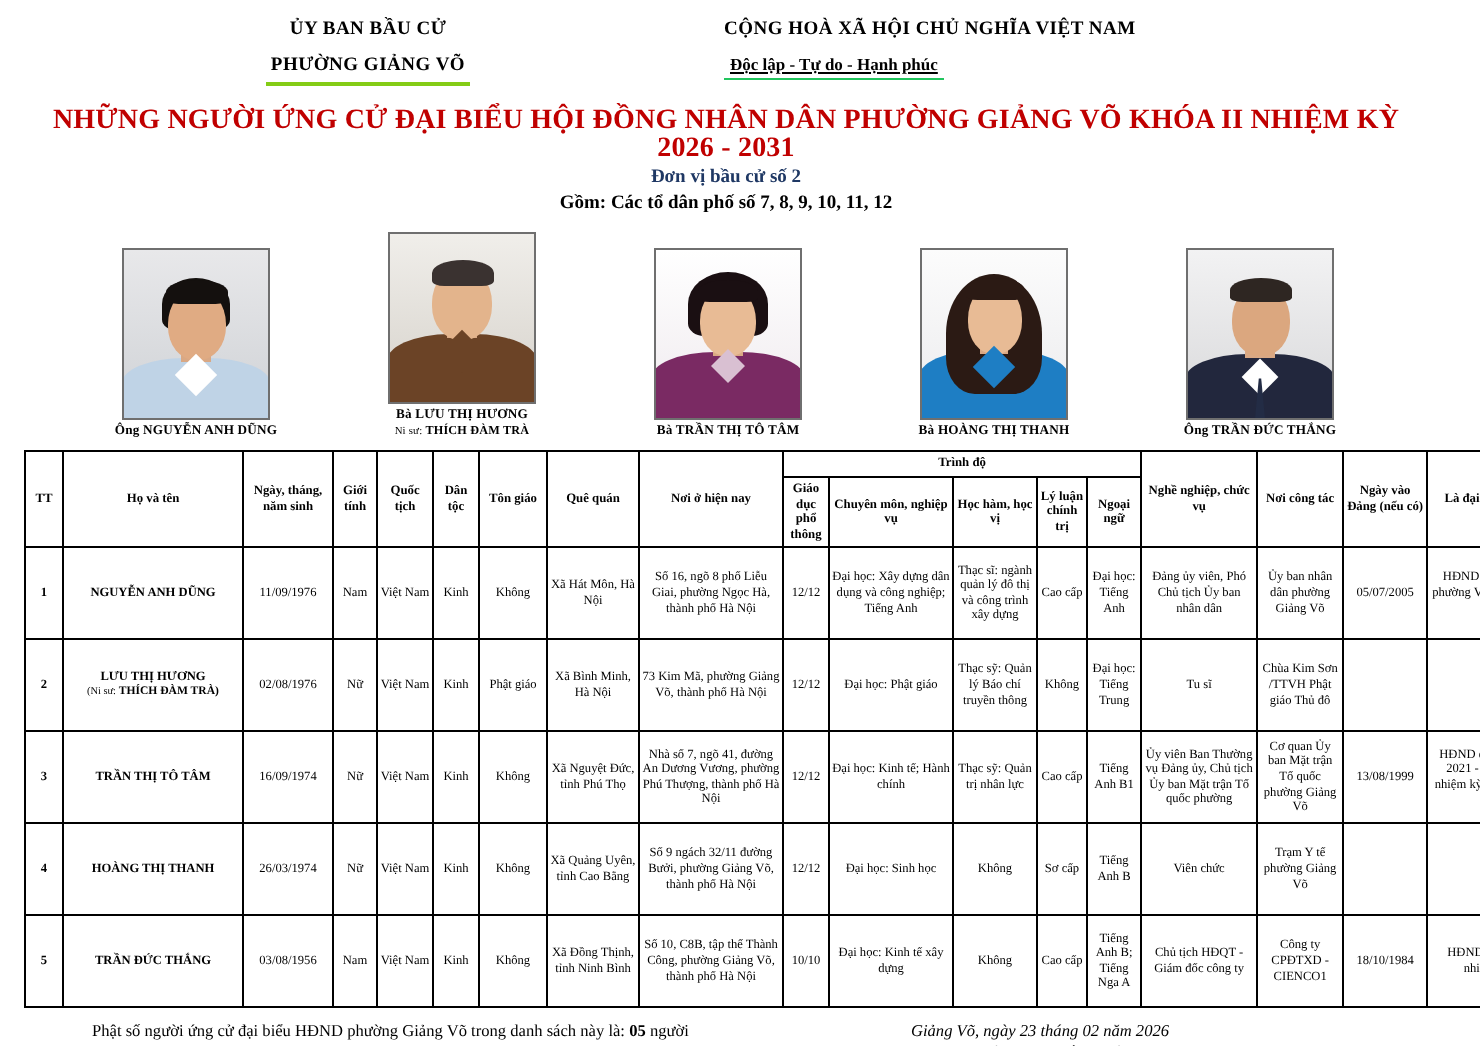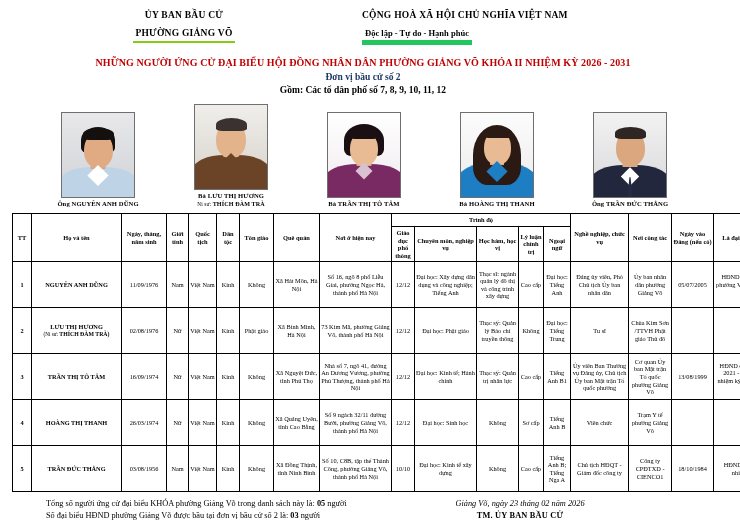--- a/index.html
+++ b/index.html
@@ -55,42 +55,43 @@
     display: inline-block;
   }
   .hdr-left .hdr-line2 {
     border-bottom: 2px solid #84cc16;
     padding: 0 2px 1px 2px;
   }
   .hdr-right .motto {
     font-size: 8.5px;
     font-weight: bold;
     display: inline-block;
-    border-bottom: 5px solid #22c55e;
+    border-bottom: 1px solid #22c55e;
     padding: 0 3px 1px 3px;
     line-height: 12px;
     margin-top: 1px;
+    text-decoration: underline;
   }
 
   
   .title-block {
     text-align: center;
     margin-top: 11px;
   }
   .title-red-1 {
     color: #c00000;
     font-weight: bold;
     font-size: 9.5px;
     line-height: 13px;
     letter-spacing: .2px;
   }
   .title-red-2 {
     color: #c00000;
     font-weight: bold;
-    font-size: 10px;
+    font-size: 14px;
     line-height: 14px;
     letter-spacing: .1px;
   }
   .title-blue {
     color: #1f3864;
     font-weight: bold;
     font-size: 9.5px;
     line-height: 13px;
     margin-top: 1px;
   }
@@ -528,21 +529,21 @@
         <td>HĐND phường Thành Công nhiệm kỳ 2011 - 2016</td>
 
       </tr>
 
     </tbody>
   </table>
 
   <div class="footer">
     <div class="foot-left">
       <div>
-        <span>Tổng số người ứng cử đại biểu KHÓA phường Giảng Võ trong danh sách này là: </span><b>05</b><span> người</span>
+        <span>Phật số người ứng cử đại biểu HĐND phường Giảng Võ trong danh sách này là: </span><b>05</b><span> người</span>
       </div>
       <div>
         <span>Số đại biểu HĐND phường Giảng Võ được bầu tại đơn vị bầu cử số 2 là: </span><b>03</b><span> người</span>
       </div>
     </div>
     <div class="foot-right">
       <div class="date">Giảng Võ, ngày 23 tháng 02 năm 2026</div>
       <div class="tm">TM. ỦY BAN BẦU CỬ</div>
 
     </div>

